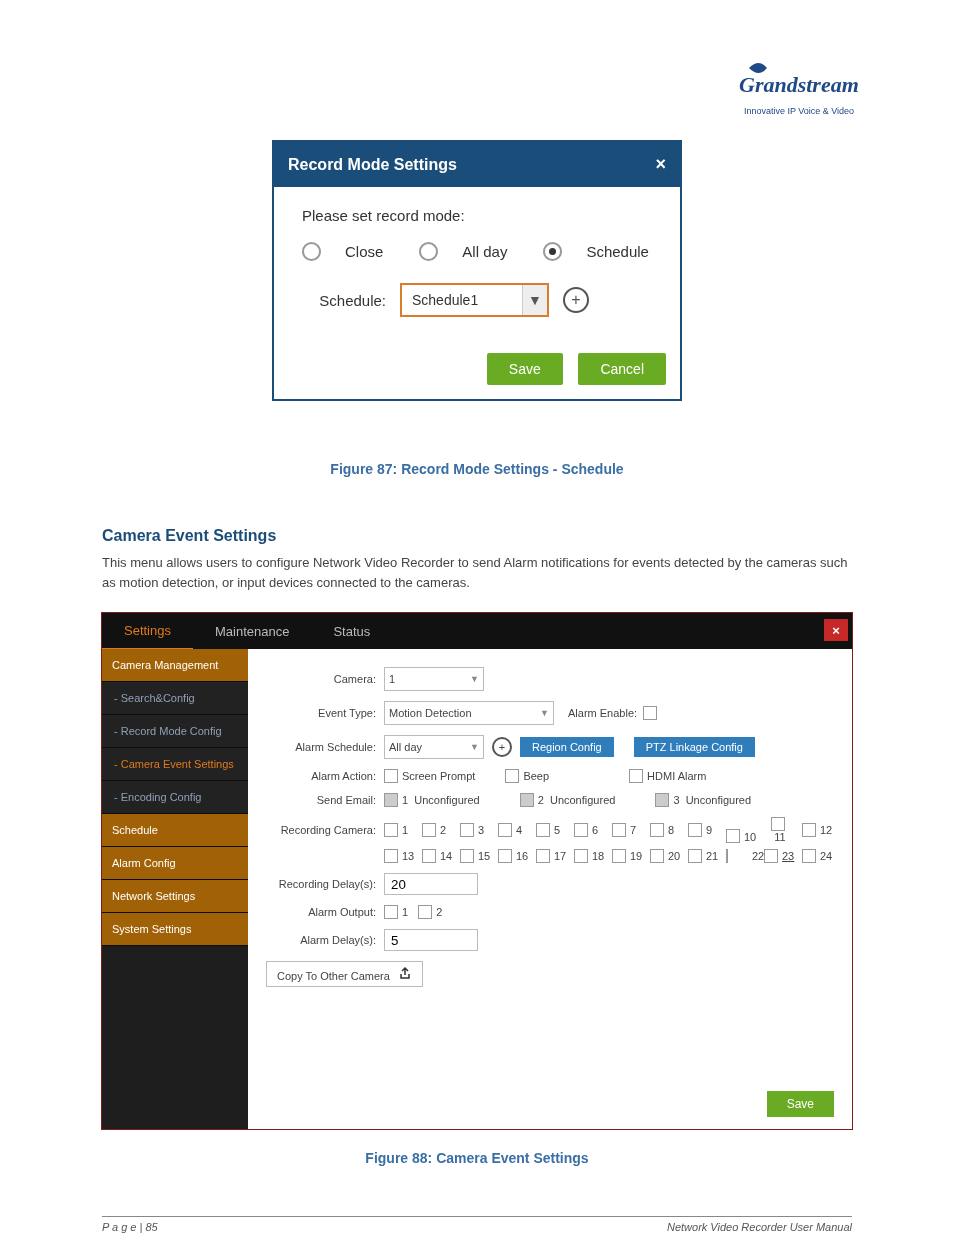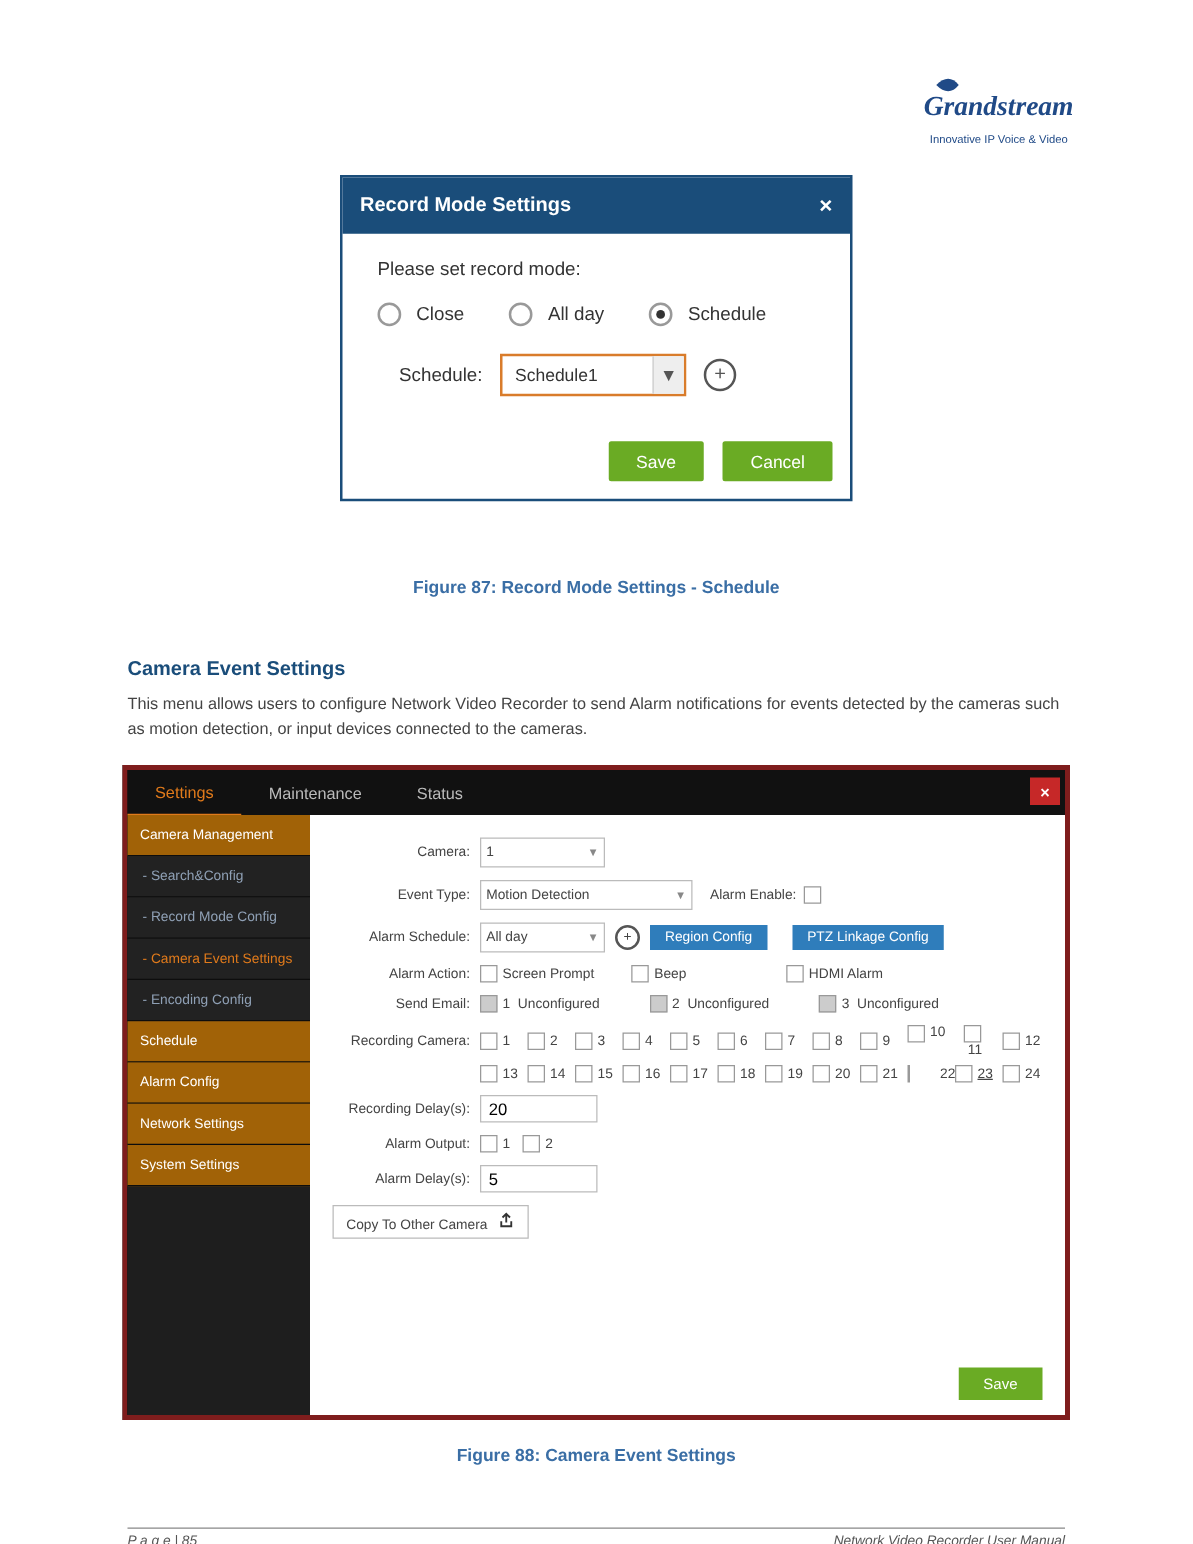--- a/index.html
+++ b/index.html
@@ -7,37 +7,37 @@
   .logo-area{position:absolute;top:60px;right:95px;text-align:center}
   .logo-area svg{display:block}
   .logo-tag{font-size:9px;color:#204a87;margin-top:-2px}
   
   .dialog{width:406px;margin:110px auto 60px auto;border:2px solid #1a4d7a;background:#fff}
   .dlg-title{background:#1a4d7a;color:#fff;font-weight:bold;font-size:16px;padding:12px 14px;display:flex;justify-content:space-between;align-items:center}
   .dlg-close{color:#fff;font-weight:bold;font-size:18px;cursor:pointer}
   .dlg-body{padding:18px 28px 12px 28px}
   .dlg-prompt{font-size:15px;margin:2px 0 18px 0}
   .radio-row{display:flex;align-items:center;gap:36px;margin-bottom:22px;font-size:15px}
-  .radio-item{display:flex;align-items:center;gap:12px}
+  .radio-item{display:flex;align-items:center;gap:24px}
   .radio{width:15px;height:15px;border:2px solid #999;border-radius:50%;display:inline-flex;align-items:center;justify-content:center}
   .radio .dot{width:7px;height:7px;background:#333;border-radius:50%}
   .sched-row{display:flex;align-items:center;gap:14px;margin-bottom:10px}
   .sched-label{width:84px;text-align:right;font-size:15px}
   .sched-select{display:flex;align-items:center;border:2px solid #d97c2b;background:#fff;padding:0 0 0 10px;height:30px;font-size:14px}
   .sched-select .val{width:110px}
   .sched-select .caret{width:24px;height:30px;background:#eee;display:flex;align-items:center;justify-content:center;border-left:1px solid #ccc;color:#555}
   .plus-circle{width:22px;height:22px;border:2px solid #555;border-radius:50%;display:flex;align-items:center;justify-content:center;font-size:16px;color:#555}
   .dlg-actions{padding:14px;text-align:right}
   .dlg-actions .btn{display:inline-block;margin-left:12px;padding:8px 22px;color:#fff;border-radius:2px;font-size:14px}
   .btn-green{background:#6aab24}
   .btn-grey{background:#6aab24}
   
   .caption{text-align:center;color:#3a6ea5;font-weight:bold;font-size:14px;margin:18px 0 50px}
   
-  .settings-wrap{width:750px;margin:0 auto;border:4px solid #7f1d1d;background:#111}
+  .settings-wrap{width:750px;margin:0 auto;border:1px solid #7f1d1d;background:#111}
   .tabs{display:flex;align-items:center;background:#111;color:#bbb;font-size:13px;position:relative;height:36px}
   .tab{padding:10px 22px;cursor:pointer}
   .tab.active{color:#e07a1b;border-bottom:2px solid #e07a1b}
   .tabs .close-red{position:absolute;right:4px;top:6px;background:#c62828;color:#fff;width:24px;height:22px;display:flex;align-items:center;justify-content:center;font-weight:bold}
   .panel-body{display:flex;background:#111;min-height:480px;position:relative}
   .sidebar{width:152px;background:#1e1e1e;color:#dce6f2;font-size:11px}
   .side-item{padding:10px 10px;border-bottom:1px solid #0d0d0d;cursor:pointer}
   .side-item.blue{background:#a16207;color:#fff}
   .side-item.sub{background:#222;color:#8fa0b5;padding-left:12px}
   .side-item.sub.active{color:#e07a1b}
@@ -211,21 +211,21 @@
                 <span>7</span>
               </span>
               <span style="display: flex; align-items: center; width: 32px;">
                 <span class="chk"></span>
                 <span>8</span>
               </span>
               <span style="display: flex; align-items: center; width: 32px;">
                 <span class="chk"></span>
                 <span>9</span>
               </span>
-              <span style="display: flex; align-items: flex-start; width: 32px;">
+              <span style="display: flex; align-items: flex-end; width: 32px;">
                 <span class="chk"></span>
                 <span>10</span>
               </span>
               <span style="display: flex; align-items: center; width: 32px; flex-direction: column;">
                 <span class="chk"></span>
                 <span>11</span>
               </span>
               <span style="display: flex; align-items: center; width: 32px;">
                 <span class="chk"></span>
                 <span>12</span>

